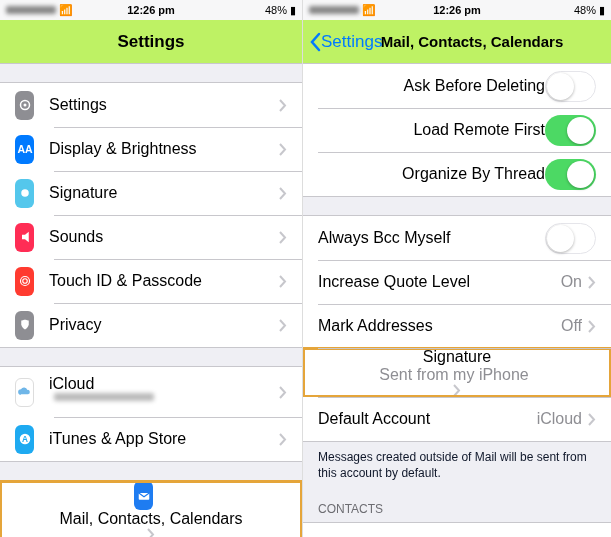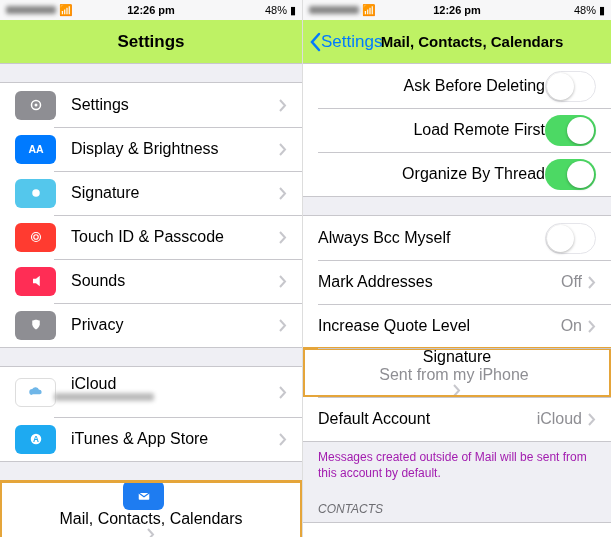--- a/index.html
+++ b/index.html
@@ -14,33 +14,33 @@
   .navbar { height: 44px; background: #bef264; border-bottom: 1px solid #c8c7cc; display: flex; align-items: center; justify-content: center; position: relative; }
   .nav-title { font-size: 17px; font-weight: 600; color: #000; }
   .nav-back { position: absolute; left: 6px; display: flex; align-items: center; color: #007aff; font-size: 17px; }
   .nav-back svg { width: 12px; height: 20px; }
   .content { height: calc(537px - 64px); overflow: hidden; }
   .group { margin-top: 18px; background: #fff; border-top: 1px solid #c8c7cc; border-bottom: 1px solid #c8c7cc; }
   .group.tight { margin-top: 0; border-top: none; text-align: right; }
   .row { min-height: 44px; display: flex; align-items: center; padding: 0 15px; position: relative; background: #fff; }
   .row + .row::before { content: ""; position: absolute; left: 54px; right: 0; top: 0; height: 1px; background: #c8c7cc; }
   .row.noicon + .row.noicon::before { left: 15px; }
-  .row .icon { width: 41px; height: 29px; border-radius: 6px; margin-right: 15px; display: flex; align-items: center; justify-content: center; flex-shrink: 0; }
+  .row .icon { width: 19px; height: 29px; border-radius: 6px; margin-right: 15px; display: flex; align-items: center; justify-content: center; flex-shrink: 0; }
   .row .label { flex: 1; font-size: 16px; color: #000; white-space: nowrap; overflow: hidden; text-overflow: ellipsis; }
   .row .value { font-size: 16px; color: #8e8e93; margin-right: 6px; white-space: nowrap; }
   .row .chev { width: 8px; height: 13px; flex-shrink: 0; }
   .row .chev path { stroke: #c7c7cc; stroke-width: 2; fill: none; }
   .toggle { width: 51px; height: 31px; border-radius: 16px; position: relative; flex-shrink: 0; }
   .toggle .knob { width: 27px; height: 27px; border-radius: 50%; background: #fff; position: absolute; top: 2px; box-shadow: 0 1px 3px rgba(0,0,0,0.3); }
   .toggle.on { background: #4cd964; }
   .toggle.on .knob { right: 2px; }
   .toggle.off { background: #fff; border: 1px solid #e5e5ea; }
   .toggle.off .knob { left: 1px; top: 1px; }
-  .footer-note { padding: 7px 15px; font-size: 12px; color: #a21caf; line-height: 1.35; }
-  .section-header { padding: 14px 15px 6px; font-size: 12px; color: #6d6d72; text-transform: uppercase; font-style: italic; }
+  .footer-note { padding: 7px 15px; font-size: 12px; color: #0f172a; line-height: 1.35; }
+  .section-header { padding: 14px 15px 6px; font-size: 12px; color: #6d6d72; text-transform: uppercase; }
   .highlight { outline: 3px solid #e5a53a; outline-offset: -2px; flex-direction: column; }
   .subtext { position: absolute; left: 54px; top: 26px; filter: blur(2px); background: #bbb; width: 100px; height: 8px; border-radius: 2px; }
   .row.tall { min-height: 50px; }
   .icon svg { width: 18px; height: 18px; }
   .partial-top { margin-top: -20px; }
 </style>
 </head>
 <body>
 
 <div class="wrap">
@@ -90,38 +90,38 @@
               <svg viewBox="0 0 24 24">
                 <circle cx="12" cy="12" r="5" fill="#fff"></circle>
               </svg>
             </div>
             <div class="label">Signature</div>
             <svg class="chev" viewBox="0 0 8 13">
               <path d="M1 1l5 5.5L1 12"></path>
             </svg>
           </div>
         <div class="row">
+            <div class="icon" style="background:#ff2d55">
+              <svg viewBox="0 0 24 24">
+                <path d="M8 9v6h4l5 4V5l-5 4H8z" fill="#fff"></path>
+              </svg>
+            </div>
+            <div class="label">Sounds</div>
+            <svg class="chev" viewBox="0 0 8 13">
+              <path d="M1 1l5 5.5L1 12"></path>
+            </svg>
+          </div>
+        <div class="row">
             <div class="icon" style="background:#ff3b30">
               <svg viewBox="0 0 24 24">
                 <circle cx="12" cy="12" r="6" fill="none" stroke="#fff" stroke-width="1.5"></circle>
                 <circle cx="12" cy="12" r="3" fill="none" stroke="#fff" stroke-width="1.5"></circle>
               </svg>
             </div>
             <div class="label">Touch ID &amp; Passcode</div>
-            <svg class="chev" viewBox="0 0 8 13">
-              <path d="M1 1l5 5.5L1 12"></path>
-            </svg>
-          </div>
-        <div class="row">
-            <div class="icon" style="background:#ff2d55">
-              <svg viewBox="0 0 24 24">
-                <path d="M8 9v6h4l5 4V5l-5 4H8z" fill="#fff"></path>
-              </svg>
-            </div>
-            <div class="label">Sounds</div>
             <svg class="chev" viewBox="0 0 8 13">
               <path d="M1 1l5 5.5L1 12"></path>
             </svg>
           </div>
         <div class="row">
             <div class="icon" style="background:#8e8e93">
               <svg viewBox="0 0 24 24">
                 <path d="M12 5c-1 0-5 1-5 1v5c0 4 5 7 5 7s5-3 5-7V6s-4-1-5-1z" fill="#fff"></path>
               </svg>
             </div>
@@ -221,29 +221,29 @@
           </div>
       </div>
       <div class="group">
         <div class="row noicon">
             <div class="label">Always Bcc Myself</div>
             <div class="toggle off">
               <div class="knob"></div>
             </div>
           </div>
         <div class="row noicon">
+            <div class="label">Increase Quote Level</div>
+            <div class="value">On</div>
+            <svg class="chev" viewBox="0 0 8 13">
+              <path d="M1 1l5 5.5L1 12"></path>
+            </svg>
+          </div>
+        <div class="row noicon">
             <div class="label">Mark Addresses</div>
             <div class="value">Off</div>
-            <svg class="chev" viewBox="0 0 8 13">
-              <path d="M1 1l5 5.5L1 12"></path>
-            </svg>
-          </div>
-        <div class="row noicon">
-            <div class="label">Increase Quote Level</div>
-            <div class="value">On</div>
             <svg class="chev" viewBox="0 0 8 13">
               <path d="M1 1l5 5.5L1 12"></path>
             </svg>
           </div>
         <div class="row noicon highlight">
             <div class="label">Signature</div>
             <div class="value">Sent from my iPhone</div>
             <svg class="chev" viewBox="0 0 8 13">
               <path d="M1 1l5 5.5L1 12"></path>
             </svg>

